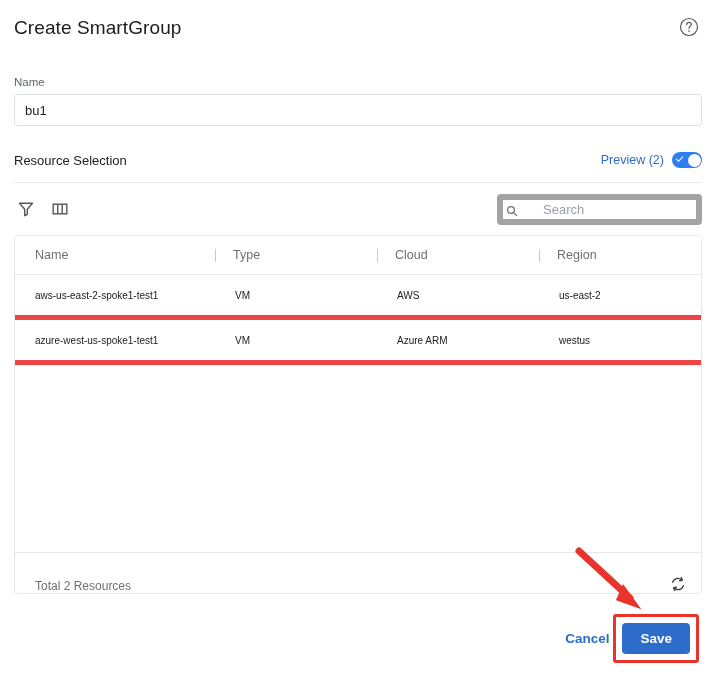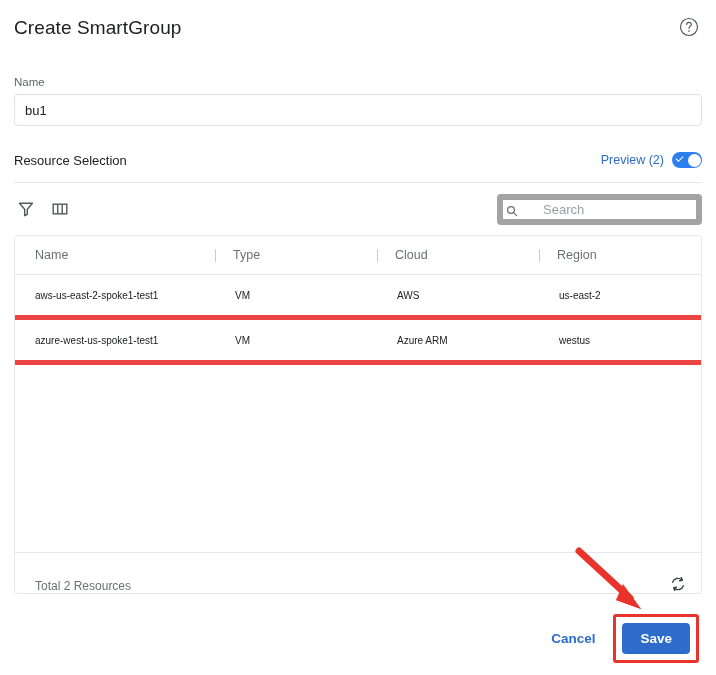--- a/index.html
+++ b/index.html
@@ -253,21 +253,20 @@
     cursor: pointer;
   }
 
   
   .actions {
     margin-top: 22px;
     height: 44px;
     display: flex;
     align-items: center;
     justify-content: flex-end;
-    gap: 14px;
     padding-right: 3px;
   }
   .cancel-btn {
     background: none;
     border: none;
     font-family: "Liberation Sans", sans-serif;
     font-size: 13.5px;
     font-weight: bold;
     color: #2d6cca;
     cursor: pointer;

